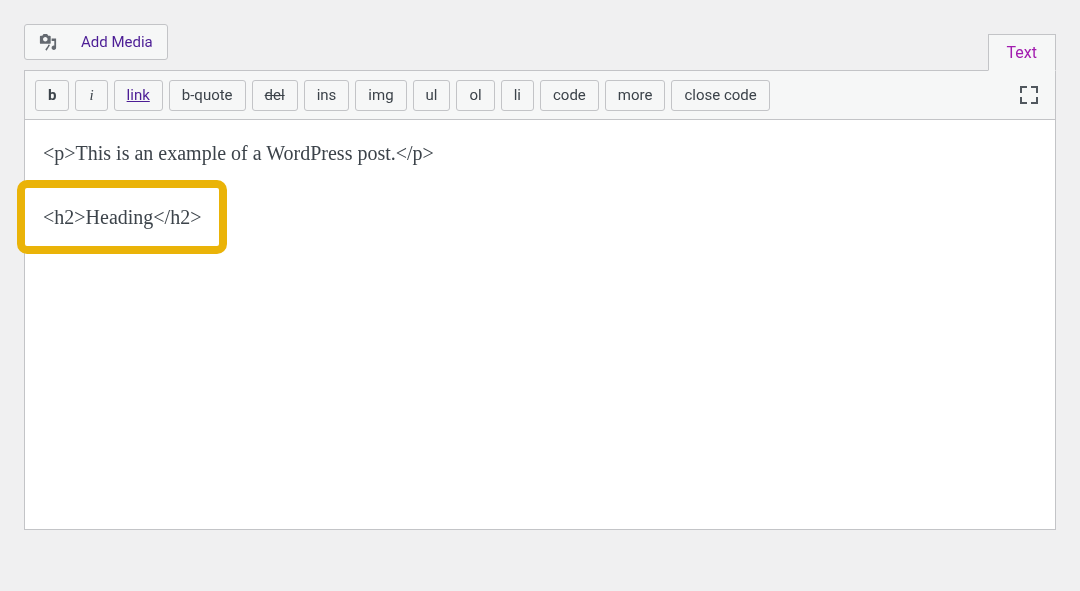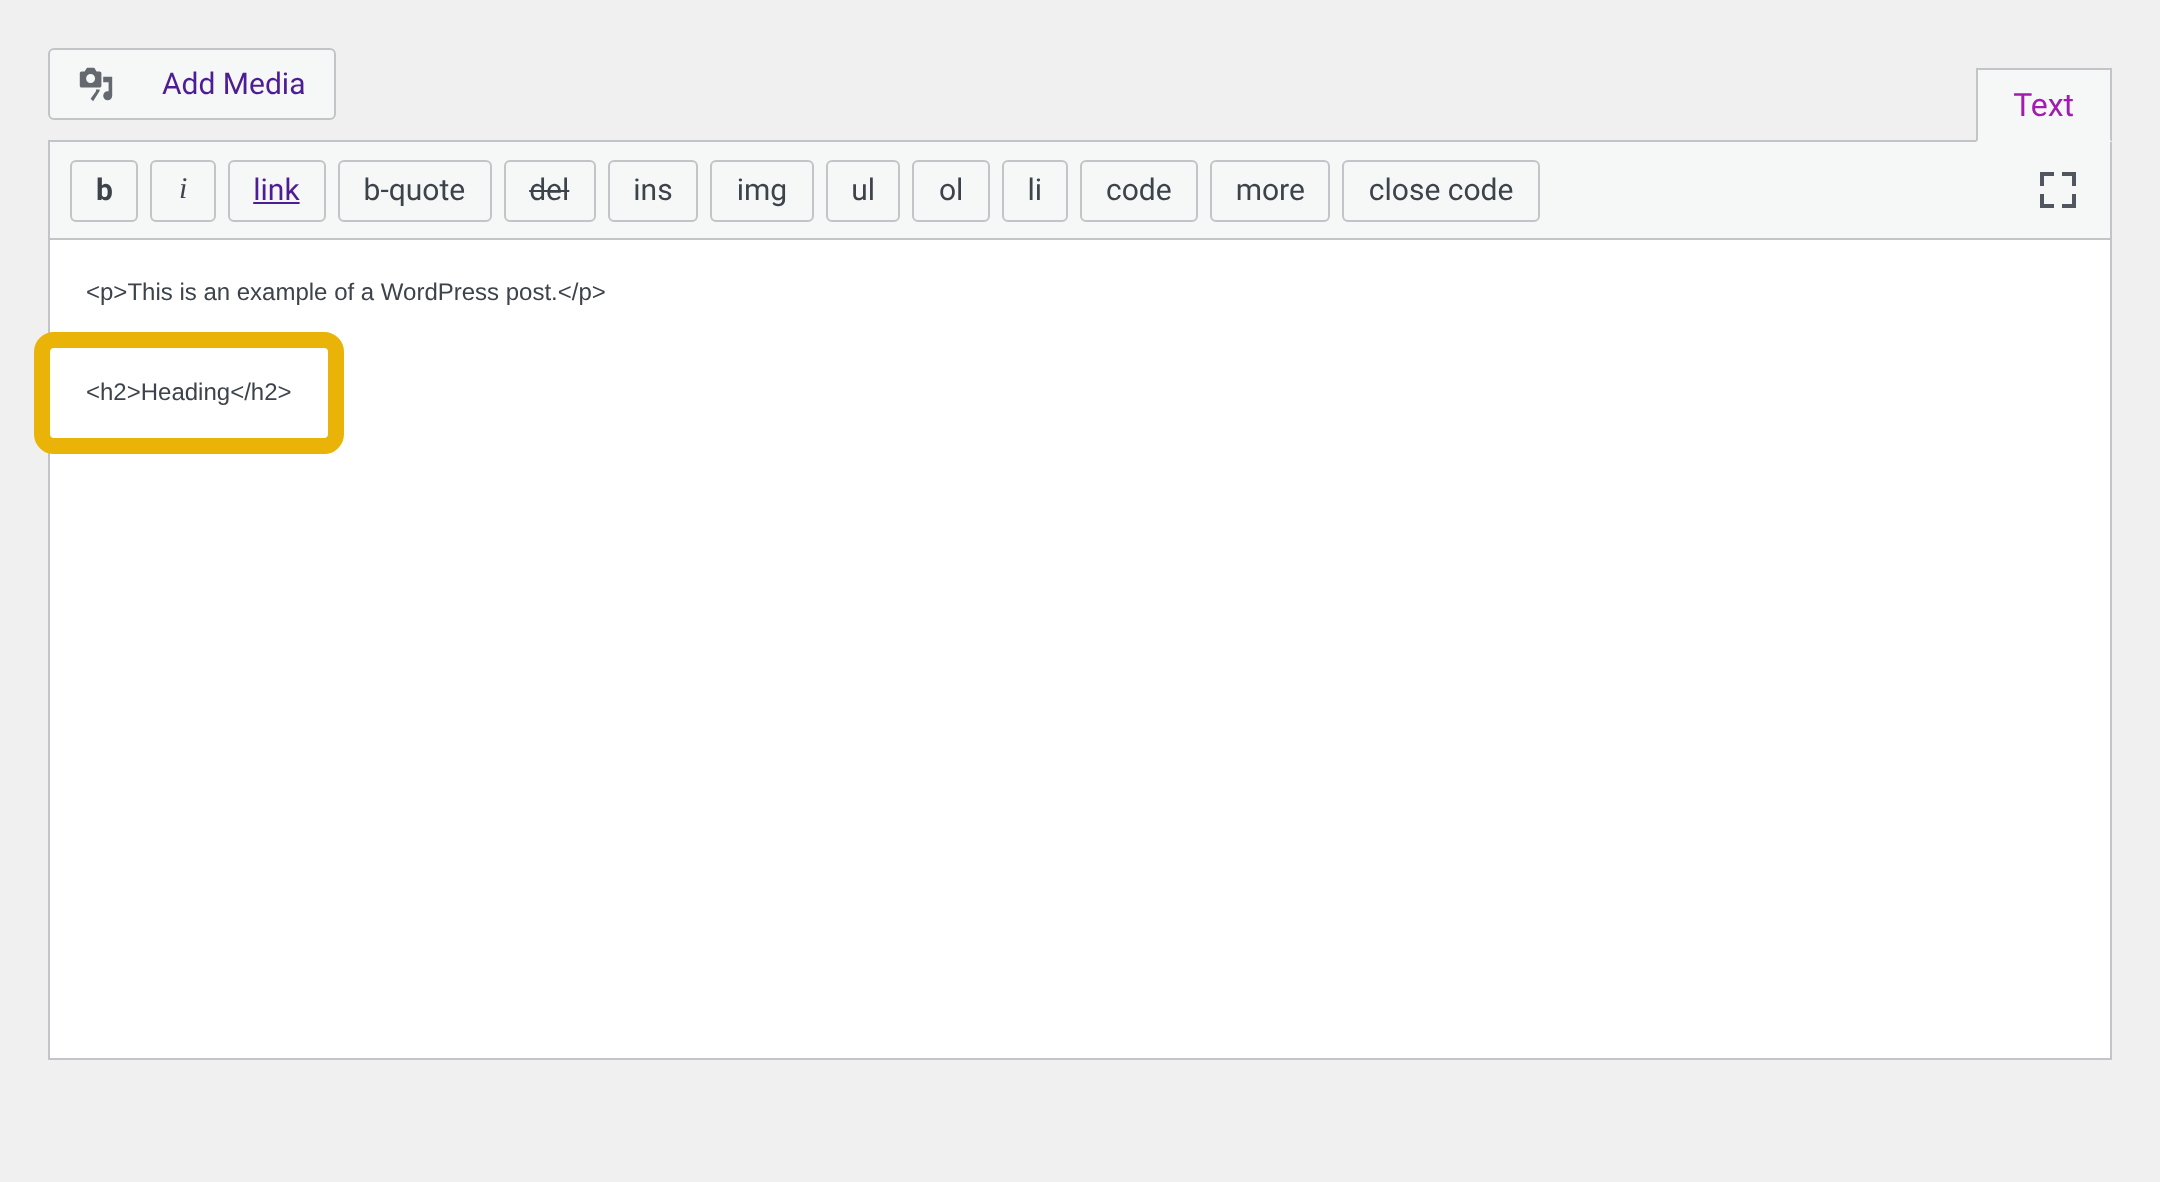--- a/index.html
+++ b/index.html
@@ -93,22 +93,22 @@
     padding: 6px;
     cursor: pointer;
     display: inline-flex;
   }
   .editor-area {
     border: 1px solid #c3c4c7;
     border-top: none;
     background: #fff;
     height: 410px;
     padding: 16px 18px;
-    font-family: Liberation Sans, sans-serif;
-    font-size: 12px;
+    font-family: Liberation Serif, serif;
+    font-size: 20px;
     color: #3c434a;
     line-height: 1.7;
     position: relative;
   }
   .editor-line {
     white-space: pre;
   }
   .highlight-box {
     display: inline-block;
     background: transparent;

